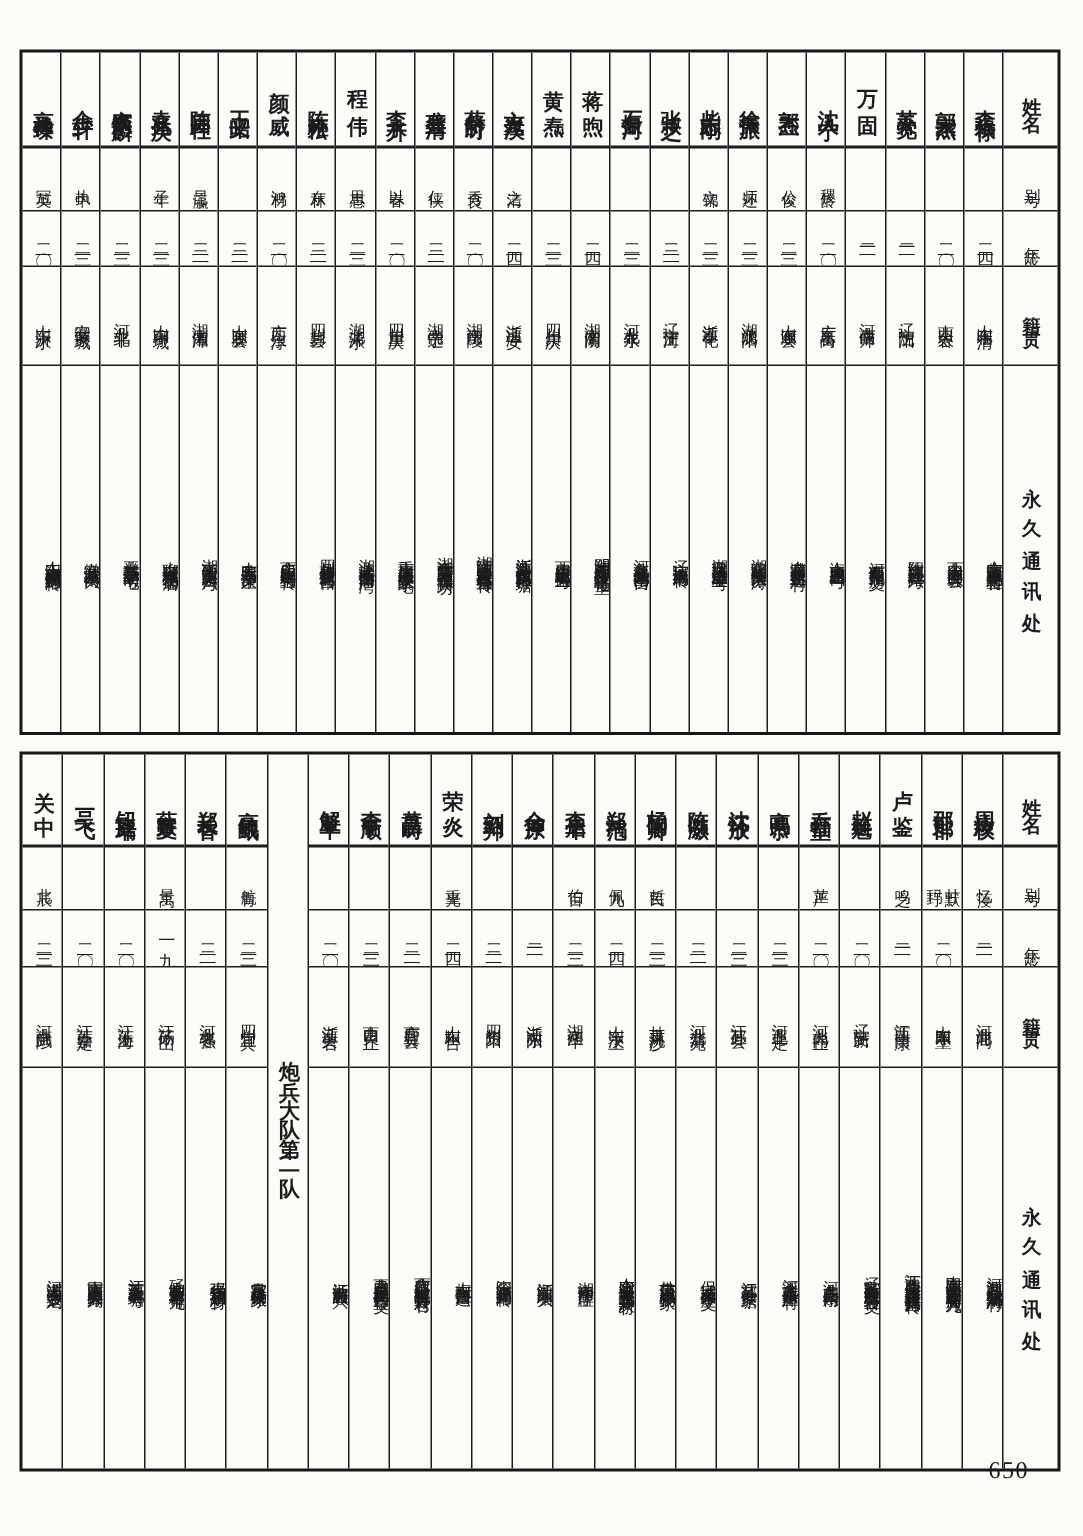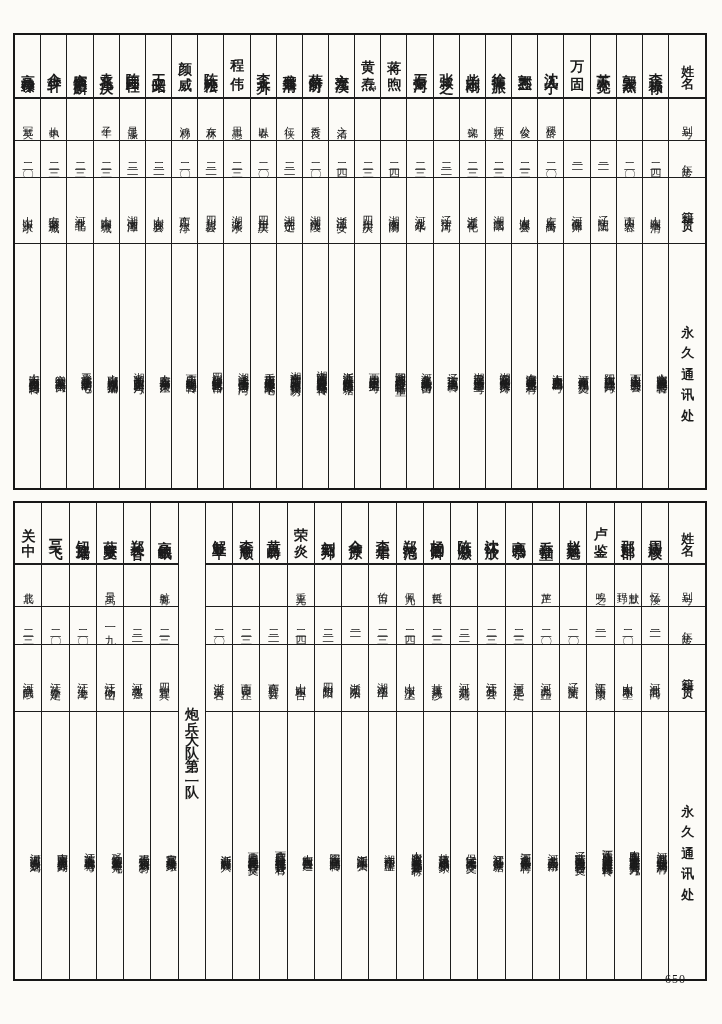--- a/index.html
+++ b/index.html
@@ -45,21 +45,21 @@
   .anno{position:absolute;left:14px;bottom:5px;writing-mode:horizontal-tb;font-size:7px;letter-spacing:0;font-weight:bold;}
   
   .head .c-name{font-size:13px;font-weight:bold;letter-spacing:11px;}
   .head .c-alias{font-size:11px;letter-spacing:3px;}
   .head .c-age{font-size:11px;letter-spacing:3px;}
   .head .c-origin{font-size:12px;letter-spacing:9px;font-weight:bold;}
   .head .c-addr{font-size:13px;font-weight:bold;letter-spacing:21px;align-items:center;padding-top:0;}
   
   .col.divider{}
   .c-full{height:100%;border-bottom:none;font-size:14px;font-weight:bold;letter-spacing:13px;}
-  .pageno{position:absolute;right:36px;top:972px;font-size:12px;letter-spacing:1px;}
+  .pageno{position:absolute;right:36px;top:972px;font-size:16px;letter-spacing:1px;}
 </style>
 </head>
 <body>
 
 <div class="sheet">
   <section class="vtable t-top" id="table-top" style="top:33px;height:457px;">
       <div class="col head">
     <div class="cell c-name vt">姓名</div>
     <div class="cell c-alias vt">别号</div>
     <div class="cell c-age vt">年龄</div>

